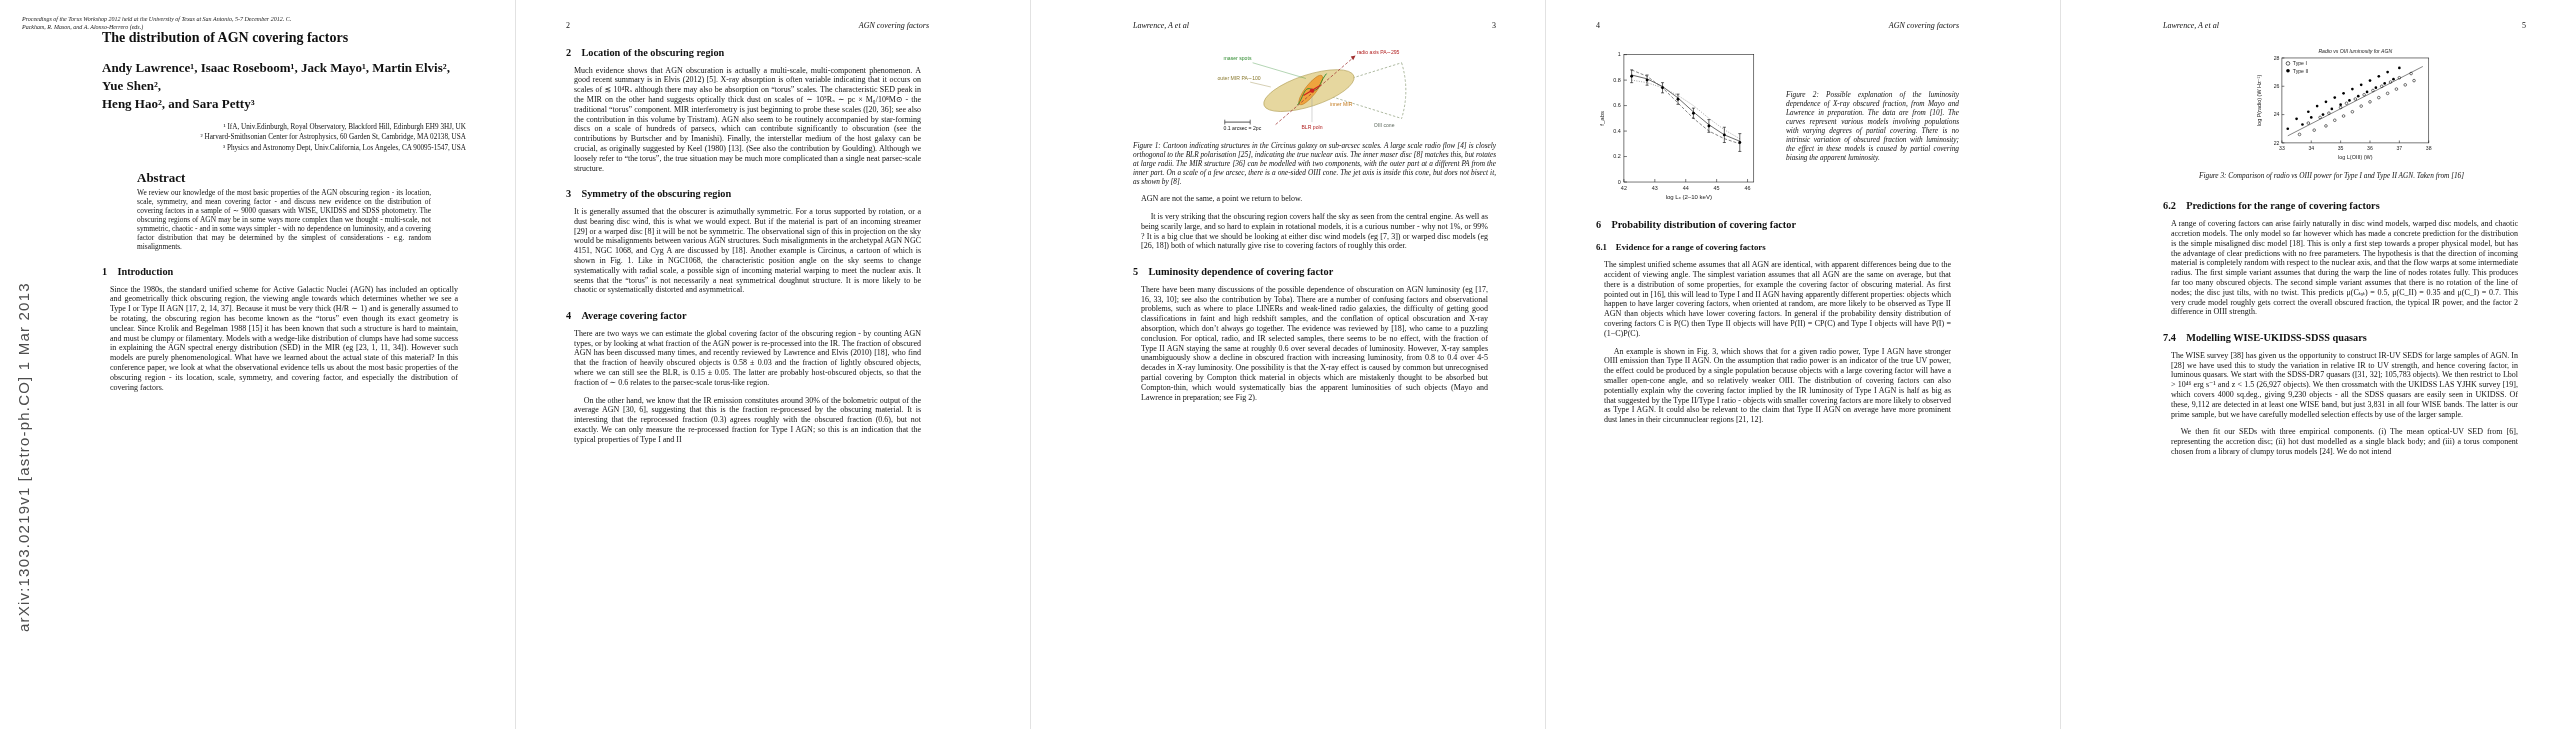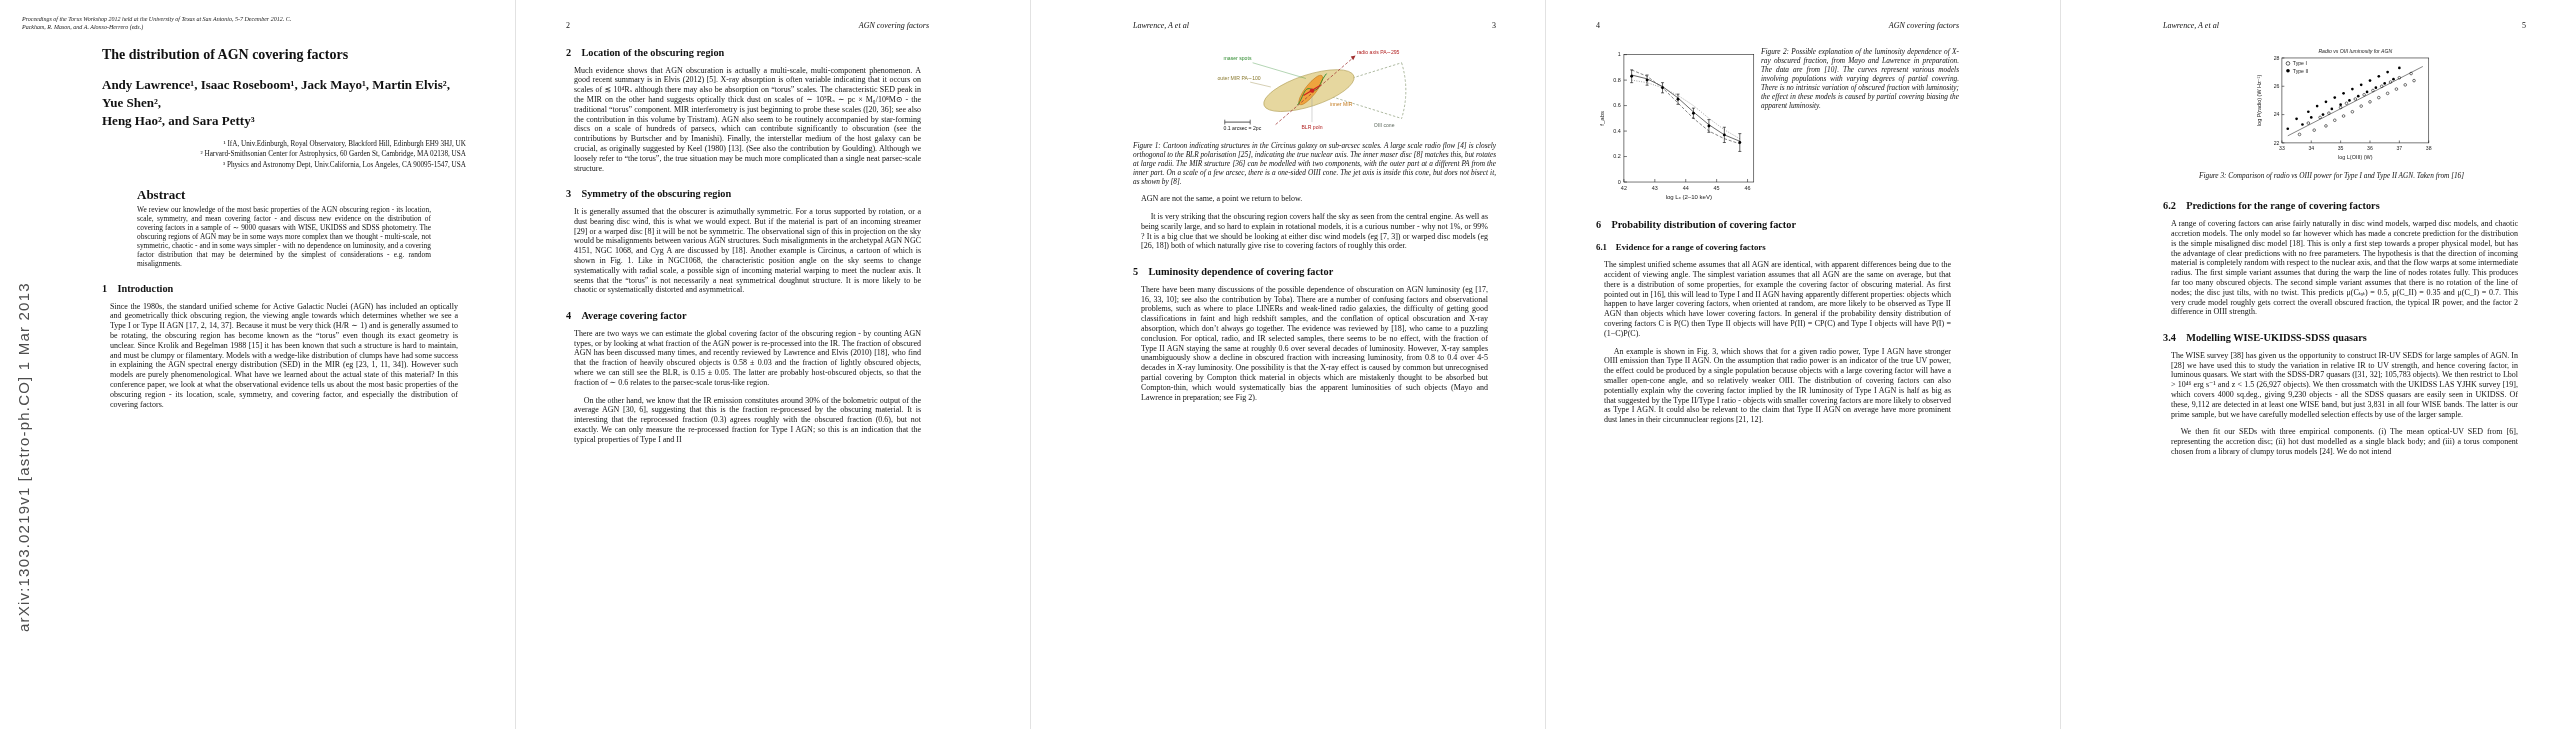--- a/index.html
+++ b/index.html
@@ -15,37 +15,37 @@
              font-size:8px; margin-bottom:17px; }
   .runhead .it { font-style:italic; }
 
   .proc-note { position:absolute; top:14.6px; left:22px; width:286px; font-size:6px;
                line-height:1.45; font-style:italic; color:#222; }
   .arxiv { position:absolute; left:14.6px; top:632px; transform:rotate(-90deg);
            transform-origin:0 0; white-space:nowrap;
            font-family:"Liberation Sans","DejaVu Sans",sans-serif;
            font-size:15px; letter-spacing:1.2px; color:#4d4d4d; }
 
-  .title { font-size:14px; font-weight:bold; margin-top:26px; }
+  .title { font-size:14px; font-weight:bold; margin-top:9px; }
   .authors { font-size:13px; font-weight:bold; line-height:1.4; }
   .authors.first { margin-top:13.4px; }
   .affils { margin-top:8px; font-size:7.2px; line-height:1.5;text-align:right; }
   .abstract { margin:16px 35px 0 35px; }
   .abs-head { font-size:13px; font-weight:bold; margin-bottom:2px; }
   .abs-text { font-size:7.4px; line-height:9px; text-align:justify; }
 
   h2.sec    { font-size:10.3px;   margin:14.6px 0 7.3px; }
   h3.subsec { font-size:8.8px; margin:12px 0 6px; }
   .mt0 { margin-top:2.4px; }
   p.body { font-size:8px; line-height:9.8px; text-align:justify; margin:8px; }
   .indent { text-indent:9.7px; }
 
   .caption { font-size:7.3px; line-height:9px; font-style:italic; text-align:justify; }
   .fig1wrap { width:200px; margin:0 auto 6px; }
-  .figrow { display:flex; gap:0; align-items:flex-start; margin-bottom:7.3px; }
+  .figrow { display:flex; gap:25px; align-items:center; margin-bottom:7.3px; }
   .fig2box { flex:0 0 165px; }
   .fig2cap { flex:1; }
   .fig3wrap { width:182px; margin:0 auto 3.6px; }
   .fig3cap { margin:0 36px 1.2px; }
 
   svg text { font-family:"Liberation Sans","DejaVu Sans",sans-serif; fill:#222; }
   .lab { font-size:8.5px; }
   .lab.red    { fill:#b22222; }
   .lab.green  { fill:#2e8b2e; }
   .lab.olive  { fill:#8a7a30; }
@@ -292,19 +292,19 @@
           <circle cx="239.60000000000002" cy="34.33333333333333" r="2.2" fill="#000"></circle>
           <circle cx="56" cy="39" r="3" fill="#000"></circle>
           <text x="64" y="42" font-size="8.5">Type II</text>
           <text x="167" y="184" text-anchor="middle" font-size="9">log L(OIII) (W)</text>
           <text x="12" y="88" text-anchor="middle" font-size="9" transform="rotate(-90 12 88)">log P(radio) (W Hz⁻¹)</text>
         </svg>
     </div>
     <p class="caption fig3cap" style="margin-bottom:20px">Figure 3: Comparison of radio vs OIII power for Type I and Type II AGN. Taken from [16]</p>
     <h2 class="sec">6.2 Predictions for the range of covering factors</h2>
     <p class="body">A range of covering factors can arise fairly naturally in disc wind models, warped disc models, and chaotic accretion models. The only model so far however which has made a concrete prediction for the distribution is the simple misaligned disc model [18]. This is only a first step towards a proper physical model, but has the advantage of clear predictions with no free parameters. The hypothesis is that the direction of incoming material is completely random with respect to the nuclear axis, and that the flow warps at some intermediate radius. The first simple variant assumes that during the warp the line of nodes rotates fully. This produces far too many obscured objects. The second simple variant assumes that there is no rotation of the line of nodes; the disc just tilts, with no twist. This predicts μ(Cₜₒₜ) = 0.5, μ(C_II) = 0.35 and μ(C_I) = 0.7. This very crude model roughly gets correct the overall obscured fraction, the typical IR power, and the factor 2 difference in OIII strength.</p>
-    <h2 class="sec">3.4 Modelling WISE-UKIDSS-SDSS quasars</h2>
+    <h2 class="sec">7.4 Modelling WISE-UKIDSS-SDSS quasars</h2>
     <p class="body">The WISE survey [38] has given us the opportunity to construct IR-UV SEDS for large samples of AGN. In [28] we have used this to study the variation in relative IR to UV strength, and hence covering factor, in luminous quasars. We start with the SDSS-DR7 quasars ([31, 32]; 105,783 objects). We then restrict to Lbol &gt; 10⁴⁶ erg s⁻¹ and z &lt; 1.5 (26,927 objects). We then crossmatch with the UKIDSS LAS YJHK survey [19], which covers 4000 sq.deg., giving 9,230 objects - all the SDSS quasars are easily seen in UKIDSS. Of these, 9,112 are detected in at least one WISE band, but just 3,831 in all four WISE bands. The latter is our prime sample, but we have carefully modelled selection effects by use of the larger sample.</p>
     <p class="body indent">We then fit our SEDs with three empirical components. (i) The mean optical-UV SED from [6], representing the accretion disc; (ii) hot dust modelled as a single black body; and (iii) a torus component chosen from a library of clumpy torus models [24]. We do not intend</p>
   </div>
 
 </div>
 
 
 </body></html>

